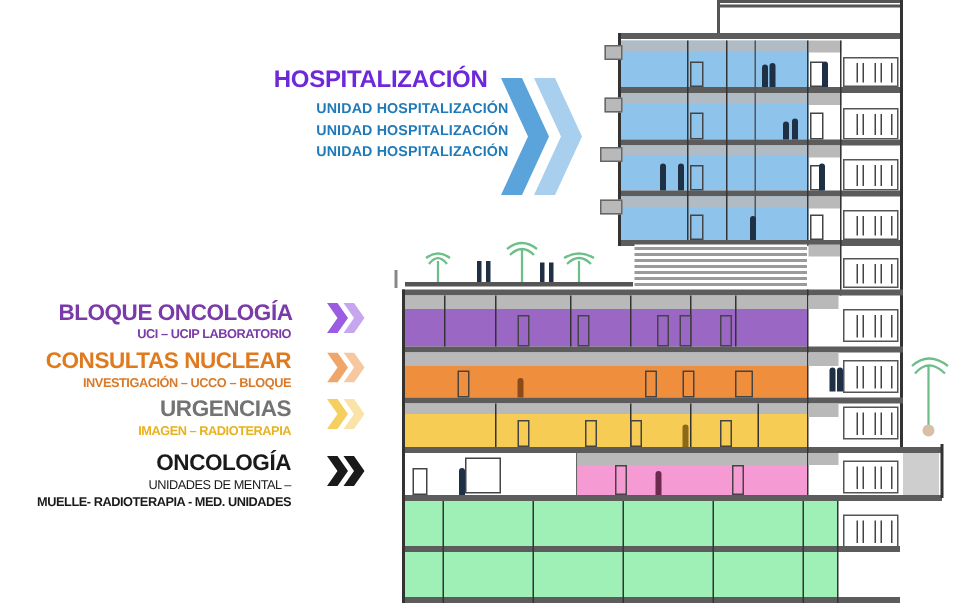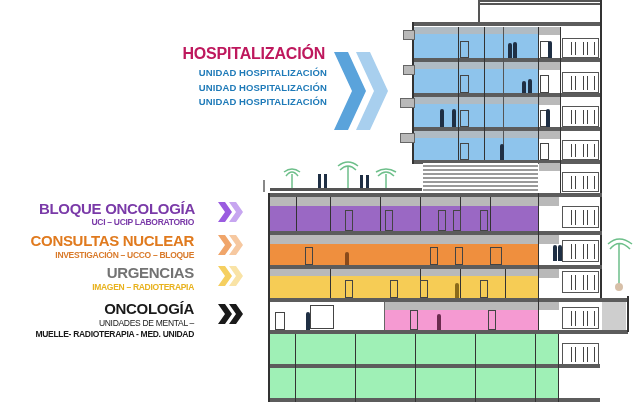--- a/index.html
+++ b/index.html
@@ -1,54 +1,54 @@
 <!DOCTYPE html>
 <html><head>
 <meta charset="utf-8">
 <style>
   html,body{margin:0;padding:0;background:#fff;}
   body{width:635px;height:402px;position:relative;overflow:hidden;font-family:"Liberation Sans",sans-serif;}
   .abs{position:absolute;}
   .lbl{position:absolute;text-align:right;font-weight:bold;white-space:nowrap;}
   .title{font-size:15px;letter-spacing:-0.3px;}
   .sub{font-size:8.5px;letter-spacing:-0.3px;}
-  .hosp-title{font-size:16px;color:#be185d;letter-spacing:-0.2px;}
+  .hosp-title{font-size:16px;color:#6d28d9;letter-spacing:-0.2px;}
   .hosp-sub{font-size:9.5px;color:#1e7ab8;line-height:14.5px;letter-spacing:0.1px;}
   .floor{position:absolute;box-sizing:border-box;}
   .slab{position:absolute;background:#5c5c5c;height:4px;}
   .vline{position:absolute;background:#333;width:2px;}
   .grey{position:absolute;background:#b9b9b9;}
   .door{position:absolute;border:1px solid #444;box-sizing:border-box;}
   .stair{position:absolute;box-sizing:border-box;border:1px solid #555;background:#fff;}
   .stair i{position:absolute;top:3px;bottom:2px;width:1px;background:#444;}
   .person{position:absolute;width:4px;border-radius:2px 2px 0 0;background:#1f2f44;}
   svg{display:block;}
 </style>
 </head>
 <body>
 
 <div class="lbl hosp-title" style="right:310px;top:45px;">HOSPITALIZACIÓN</div>
-<div class="lbl hosp-sub" style="right:308px;top:66px;text-align:center;">
+<div class="lbl hosp-sub" style="right:296px;top:66px;text-align:center;">
   <div>UNIDAD HOSPITALIZACIÓN</div>
   <div>UNIDAD HOSPITALIZACIÓN</div>
   <div>UNIDAD HOSPITALIZACIÓN</div>
 </div>
 
 <div class="lbl title" style="right:440px;top:200px;color:#7a3aa8;">BLOQUE ONCOLOGÍA</div>
 <div class="lbl sub" style="right:441px;top:217px;color:#7a3aa8;">UCI – UCIP  LABORATORIO</div>
 
 <div class="lbl title" style="right:441px;top:232px;color:#e07a1e;">CONSULTAS NUCLEAR</div>
 <div class="lbl sub" style="right:441px;top:250px;color:#d97a2a;">INVESTIGACIÓN – UCCO – BLOQUE</div>
 
 <div class="lbl title" style="right:441px;top:264px;color:#737373;">URGENCIAS</div>
 <div class="lbl sub" style="right:441px;top:282px;color:#e8b21e;">IMAGEN – RADIOTERAPIA</div>
 
 <div class="lbl title" style="right:441px;top:300px;color:#1a1a1a;">ONCOLOGÍA</div>
 <div class="lbl sub" style="right:441px;top:318px;color:#1a1a1a;font-weight:normal;">UNIDADES DE MENTAL –</div>
-<div class="lbl sub" style="right:441px;top:329px;color:#1a1a1a;font-weight:bold;">MUELLE- RADIOTERAPIA - MED. UNIDAD</div>
+<div class="lbl sub" style="right:441px;top:329px;color:#1a1a1a;font-weight:bold;">MUELLE- RADIOTERAPIA - MED. UNIDADES</div>
 
 <svg class="abs" style="left:334px;top:52px;" width="60" height="78">
   <polygon points="0,0 14,0 32,39 14,78 0,78 18,39" fill="#5aa3db"></polygon>
   <polygon points="22,0 36,0 54,39 36,78 22,78 40,39" fill="#a8cfee"></polygon>
 </svg>
 <svg class="abs" style="left:218px;top:202px;" width="30" height="20">
   <polygon points="0,0 7,0 14,10 7,20 0,20 7,10" fill="#9a5ce0"></polygon>
   <polygon points="11,0 18,0 25,10 18,20 11,20 18,10" fill="#c7a6f0"></polygon>
 </svg>
 <svg class="abs" style="left:218px;top:235px;" width="30" height="20">

